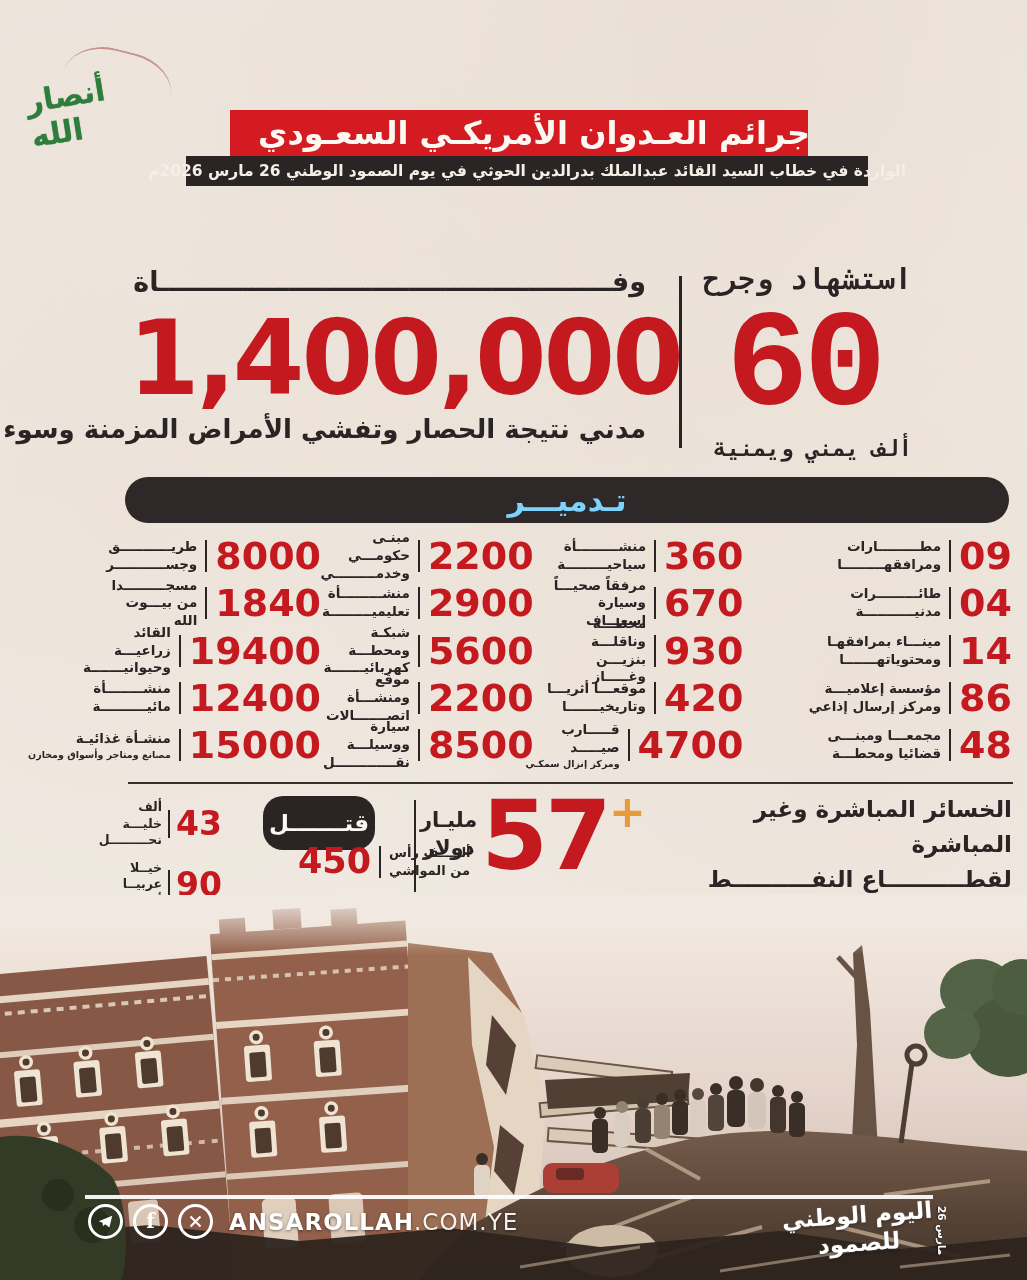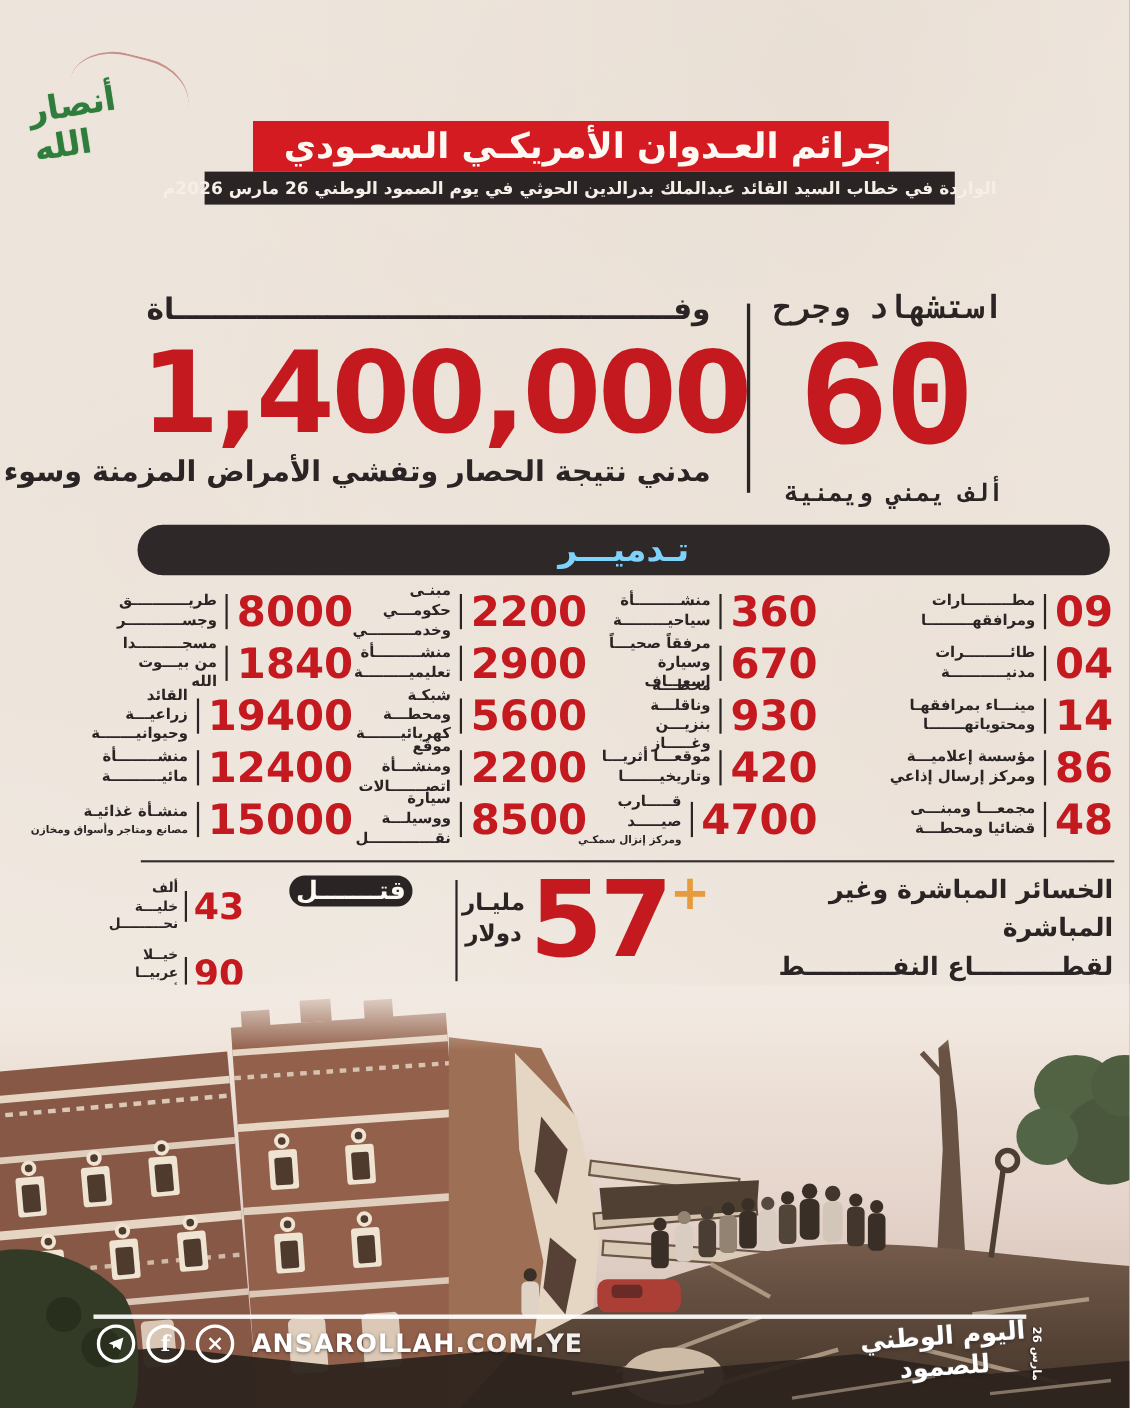--- a/index.html
+++ b/index.html
@@ -69,21 +69,21 @@
   
   #oil{left:420px; top:792px; width:592px; display:flex; direction:rtl; align-items:flex-start;}
   #oil .para{font-size:23px; font-weight:bold; color:#2b2425; line-height:35px; white-space:pre-line;
     text-align:right; width:372px;}
   #oil .numwrap{display:flex; direction:rtl; align-items:flex-start; margin:0 4px;}
   #oil .plus{color:#e79b3c; font-size:44px; font-weight:bold; line-height:1; margin-top:-2px;}
   #oil .v{color:#c3191f; font-size:96px; font-weight:bold; line-height:.92; letter-spacing:-3px; direction:ltr;}
   #oil .unit{font-size:21px; font-weight:bold; color:#2b2425; white-space:pre-line; text-align:center;
     margin-top:14px; line-height:1.35;}
   #lossdiv{left:414px; top:800px; width:2px; height:92px; background:#2b2425;}
-  #killedbadge{left:263px; top:796px; width:112px; height:28px; background:#2b2425; border-radius:20px;
+  #killedbadge{left:263px; top:796px; width:112px; height:54px; background:#2b2425; border-radius:20px;
     display:flex; align-items:center; justify-content:center;}
   #killedbadge .t{color:#fdf8f2; font-size:23px; font-weight:bold;}
   #killedrow{left:298px; top:844px; display:flex; direction:ltr; align-items:center;}
   #killedrow .dnum{font-size:35px;}
   #killedrow .dlbl{font-size:13px;}
   #extras{left:122px; top:799px; width:100px; display:flex; flex-direction:column; gap:11px;}
   .xcell{display:flex; direction:rtl; align-items:center;}
   .xcell .dnum{font-size:33px;}
   .xcell .dlbl{font-size:12.5px;}
   .xcell .dbarv{height:28px; margin:0 6px;}
@@ -95,21 +95,21 @@
   
   #fline{left:85px; top:1195px; width:848px; height:4px; background:rgba(255,255,255,.93); z-index:5;}
   #social{left:88px; top:1204px; display:flex; align-items:center; gap:10px; z-index:6;}
   .circ{width:35px; height:35px; border:3px solid #fff; border-radius:50%;
     display:flex; align-items:center; justify-content:center; color:#fff;}
   .circ svg{display:block;}
   .circ .f{font-size:20px; font-weight:bold; font-family:"DejaVu Serif", serif; margin-top:-2px;}
   #url{color:#fff; font-size:23px; letter-spacing:1px; margin-left:6px; white-space:nowrap;
     text-shadow:0 1px 3px rgba(0,0,0,.5);}
   #url b{font-weight:bold;}
-  #url span.rest{opacity:.92; font-weight:bold;text-align:right;}
+  #url span.rest{opacity:.92; font-weight:normal;text-align:right;}
   #stamp{left:782px; top:1202px; width:152px; text-align:center; z-index:6;
     color:#fff; font-size:23px; font-weight:bold; line-height:1.2; transform:rotate(-4deg);
     text-shadow:0 1px 3px rgba(0,0,0,.55), 0 0 2px rgba(255,255,255,.4);}
   #stampdate{left:936px; top:1206px; z-index:6; color:#fff; font-size:10.5px; font-weight:bold;
     writing-mode:vertical-rl; letter-spacing:1px; text-shadow:0 1px 2px rgba(0,0,0,.6);}
 </style>
 </head>
 <body>
 
 <div id="page">
@@ -323,20 +323,26 @@
       <span class="plus">+</span>
       <span class="v">57</span>
     </div>
     <div class="unit">مليـار
 دولار</div>
   </div>
   <div id="lossdiv" class="abs"></div>
 
   <div id="killedbadge" class="abs">
     <div class="t">قتـــــــل</div>
+  </div>
+  <div id="killedrow" class="abs">
+    <div class="dnum">450</div>
+    <div class="dbarv"></div>
+    <div class="dlbl">ألـــــف رأس
+من المواشي</div>
   </div>
   <div id="extras" class="abs">
       <div class="xcell">
         <div class="dnum">43</div>
         <div class="dbarv"></div>
         <div class="dlbl">ألف خليـــة
 نحـــــــــل</div>
       </div>
       <div class="xcell">
         <div class="dnum">90</div>

